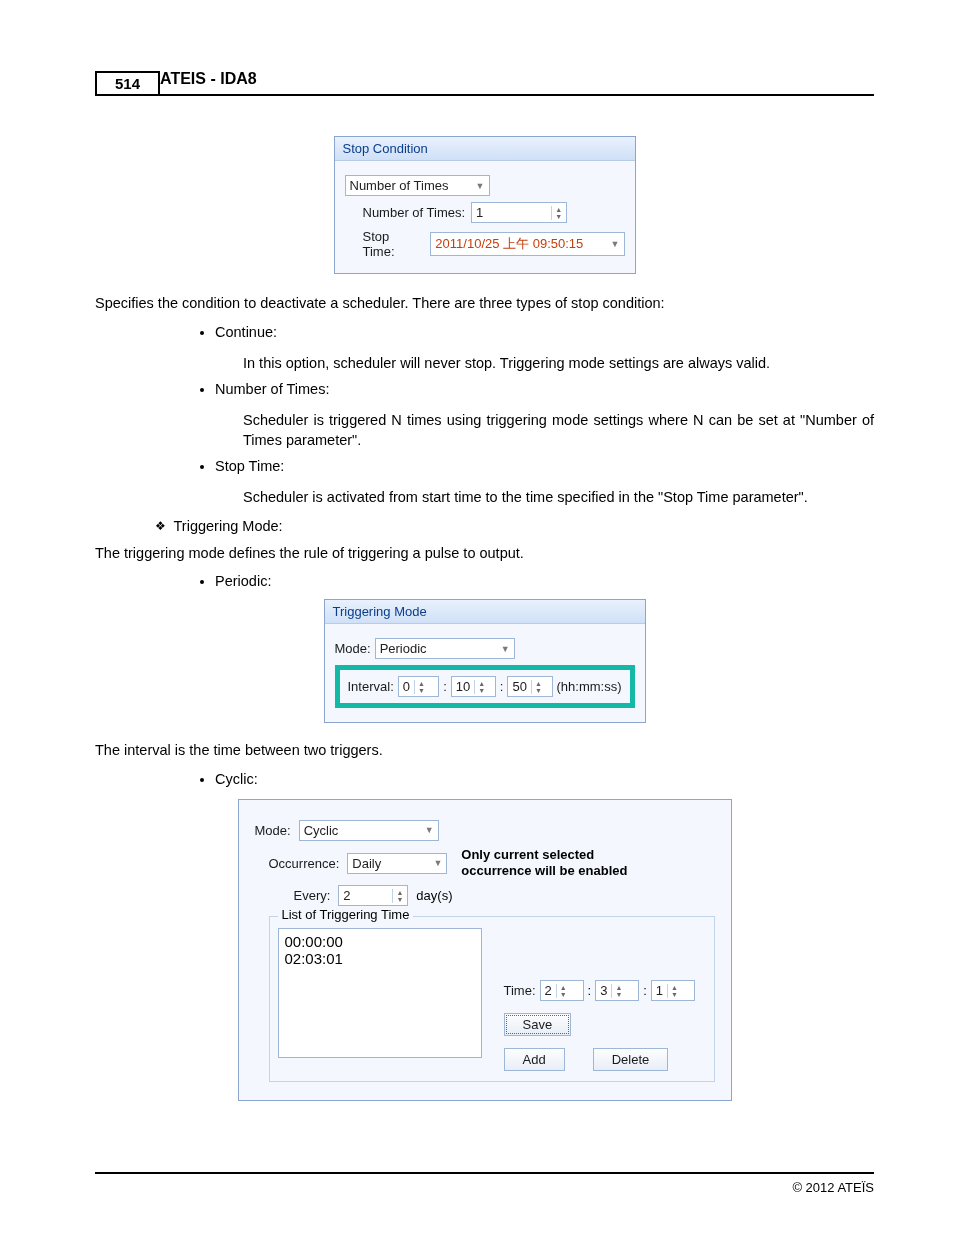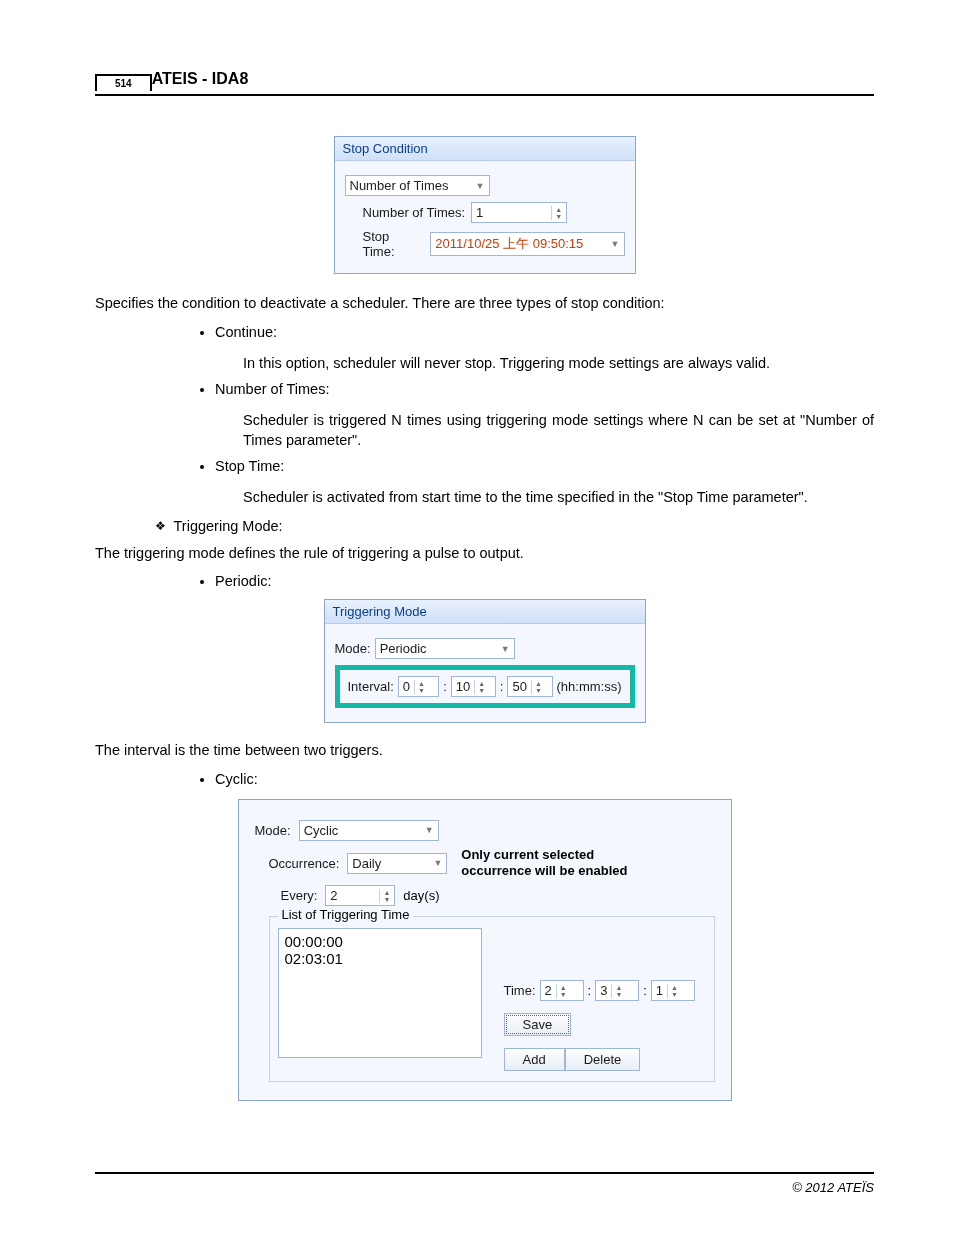--- a/index.html
+++ b/index.html
@@ -21,21 +21,21 @@
     display: flex;
     align-items: center;
     border-bottom: 2px solid #000;
     margin-bottom: 40px;
   }
   .page-num-box {
     border: 2px solid #000;
     border-bottom: none;
     padding: 2px 18px;
     font-weight: bold;
-    font-size: 10px;
+    font-size: 15px;
   }
   .header-title {
     font-weight: bold;
     font-size: 16px;
     padding-bottom: 6px;
   }
   .indent1 { margin-left: 90px; }
   .indent2 { margin-left: 115px; }
   .para { margin: 10px 0; line-height: 1.35; }
   .just { text-align: justify; }
@@ -135,30 +135,29 @@
     border: 1px solid #9fb7d6;
     padding: 3px 18px;
     font-family: "Segoe UI", Tahoma, sans-serif;
     font-size: 13px;
     color: #1a1a1a;
     cursor: pointer;
   }
   .btn.focus { outline: 1px dotted #666; outline-offset: -3px; }
   .right-col { display: flex; flex-direction: column; gap: 12px; margin-top: 52px; }
   .time-row { display: flex; align-items: center; gap: 4px; }
-  .btn-row { display: flex; }
+  .btn-row { display: flex; gap: 28px; }
 
   .footer {
     position: absolute;
     bottom: 40px;
     left: 95px;
     right: 80px;
     border-top: 2px solid #000;
     text-align: right;
-    font-style: italic;
     font-size: 13px;
     padding-top: 6px;
   }
 </style>
 </head>
 <body>
 
 <div class="page">
 
   <div class="header-row">
@@ -279,21 +278,21 @@
 
     <div class="row" style="margin-left:14px; align-items:center">
       <span class="label">Occurrence:</span>
       <div class="combo" style="width:90px">
         <span>Daily</span>
         <span class="caret">▼</span>
       </div>
       <div class="notice" style="width:200px; margin-left:6px">Only current selected occurrence will be enabled</div>
     </div>
 
-    <div class="row" style="margin-left:26px">
+    <div class="row" style="margin-left:39px">
       <span class="label">Every:</span>
       <div class="spin" style="width:60px">
         <span>2</span>
         <span class="spin-arrows" style="margin-left:auto">
             <span>▲</span>
             <span>▼</span>
           </span>
       </div>
       <span>day(s)</span>
     </div>

